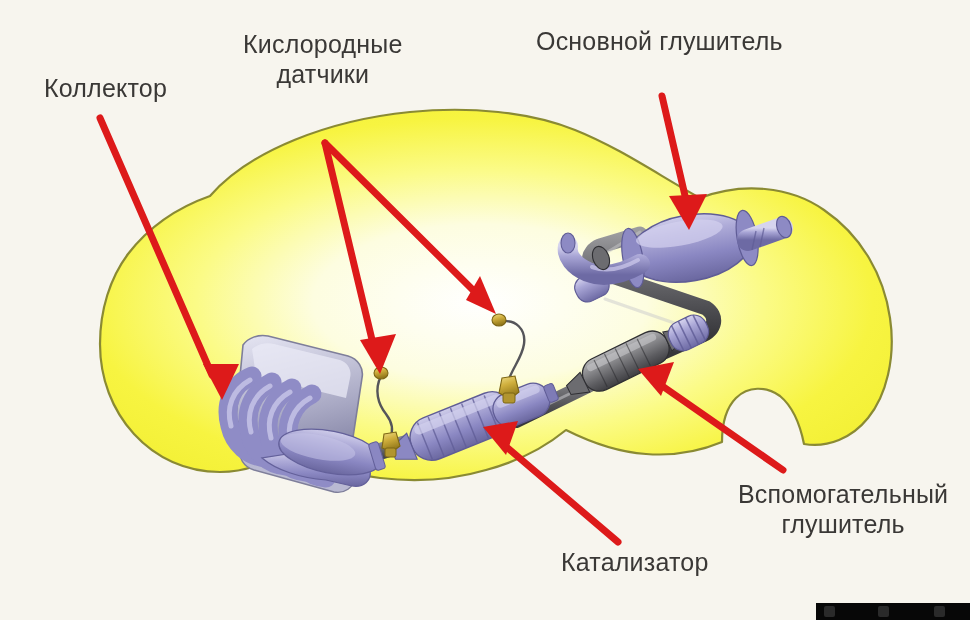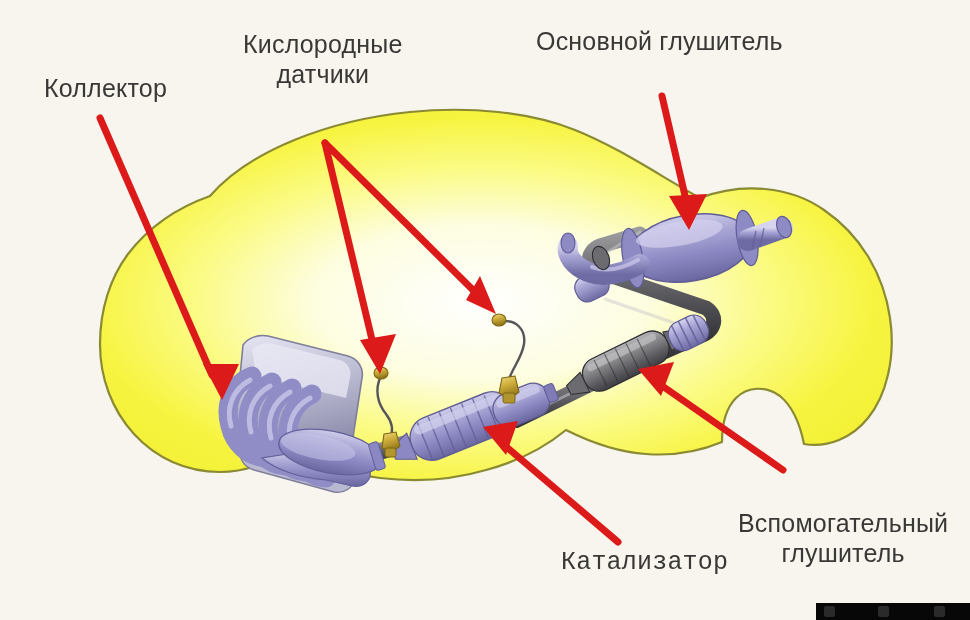--- a/index.html
+++ b/index.html
@@ -30,22 +30,22 @@
     font-size: 25px;
     line-height: 1.18;
     letter-spacing: 0.2px;
     white-space: pre;
     text-align: center;
     user-select: none;
   }
   #label-manifold   { left: 44px;  top: 74px;  }
   #label-o2         { left: 243px; top: 30px;  }
   #label-mainmuff   { left: 536px; top: 27px; text-align: right;  }
-  #label-catalyst   { left: 561px; top: 548px; font-family: Liberation Mono, monospace; }
-  #label-auxmuff    { left: 738px; top: 480px; margin-top: 29px; }
+  #label-catalyst   { left: 561px; top: 548px; }
+  #label-auxmuff    { left: 738px; top: 480px; }
   #watermark-bar {
     position: absolute;
     left: 816px;
     top: 603px;
     width: 154px;
     height: 17px;
     background: #070707;
     overflow: hidden;
   }
   .wm-tick {

